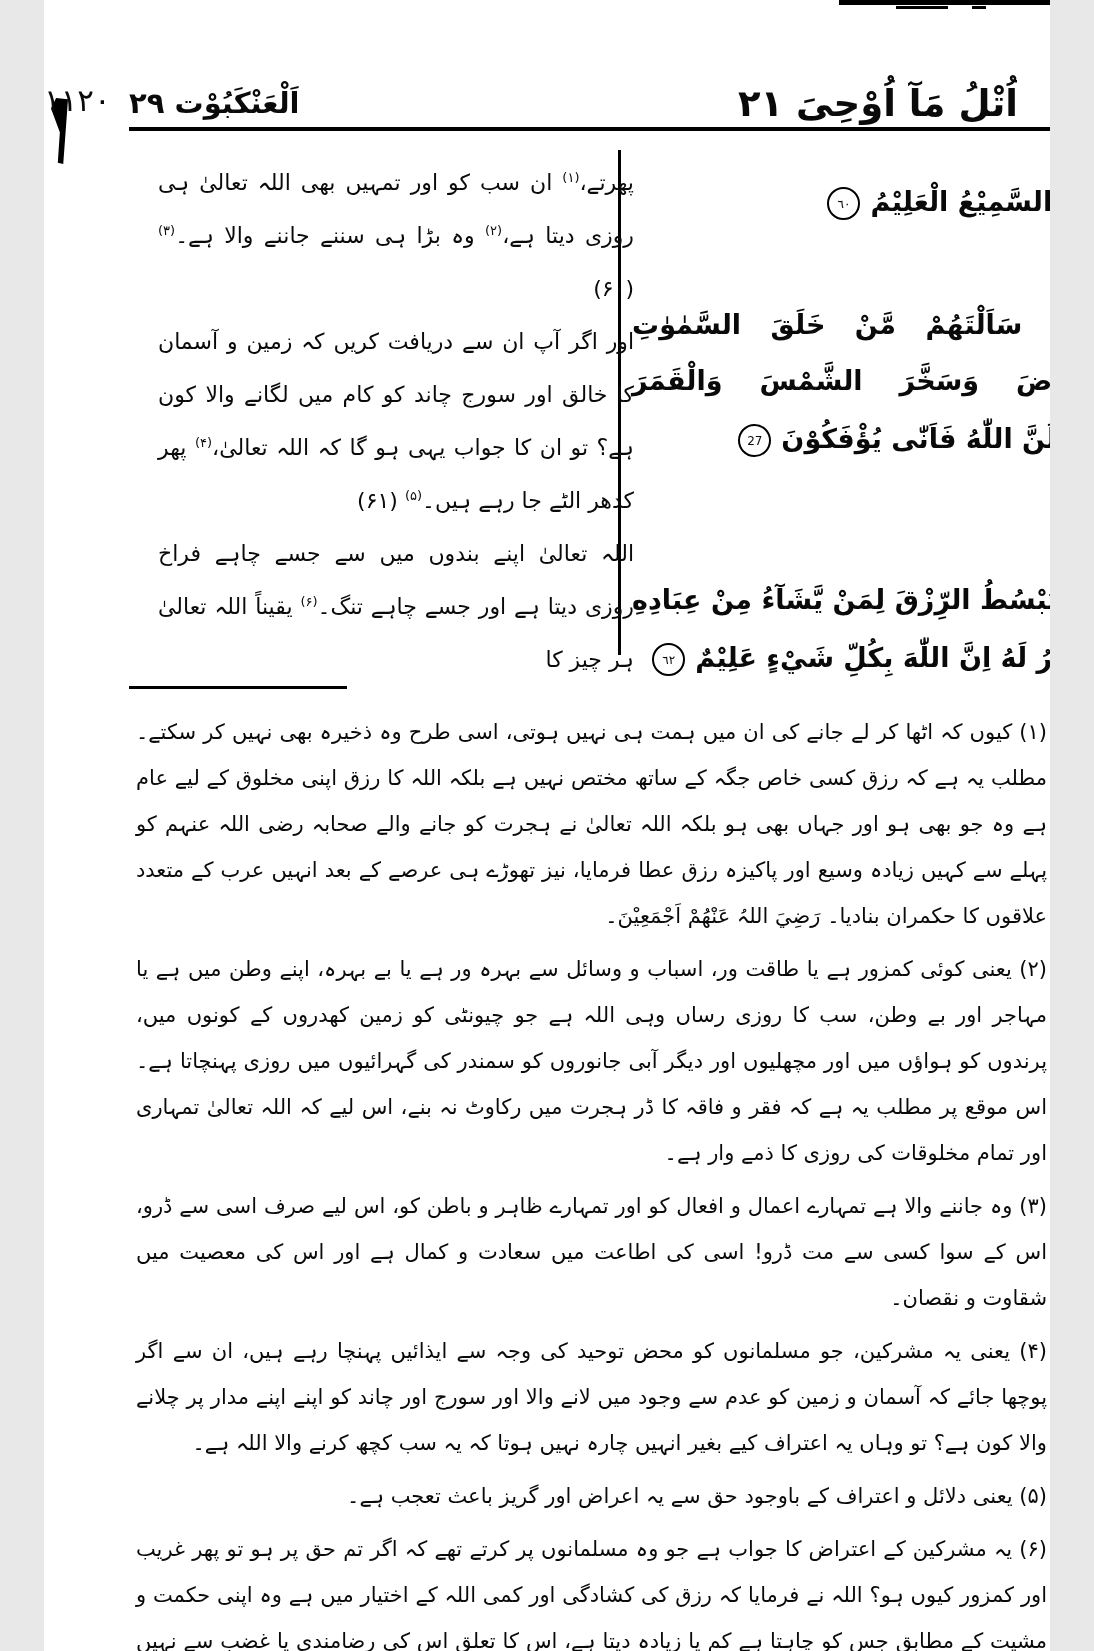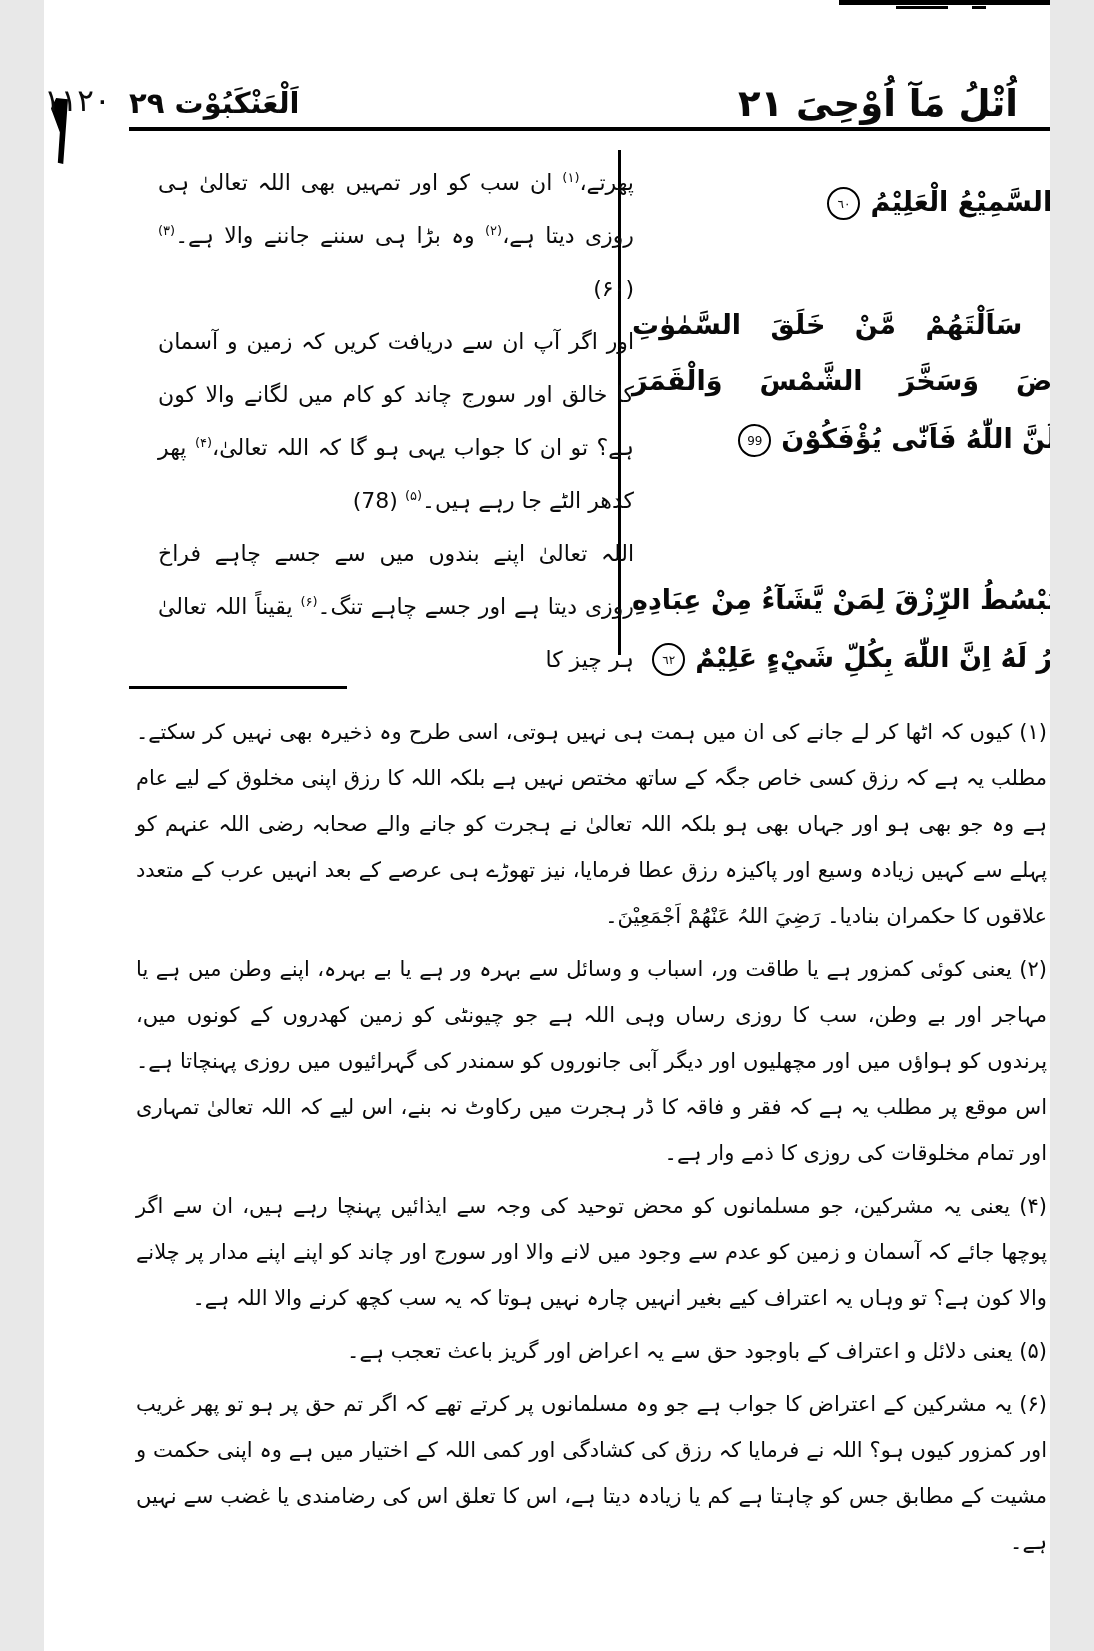--- a/index.html
+++ b/index.html
@@ -69,32 +69,33 @@
   <div class="artifact-top-dash2"></div>
   <div class="artifact-left"></div>
 
   <div class="h-left">اَلْعَنْکَبُوْت ۲۹</div>
   <div class="h-center">۱۱۲۰</div>
   <div class="h-right">اُتْلُ مَآ اُوْحِیَ ۲۱</div>
   <div class="header-rule"></div>
 
   <section class="quran-col" id="quran-col">
       <p class="verse v0"><span>وَهُوَ السَّمِيْعُ الْعَلِيْمُ</span><span class="ayah-num">٦٠</span></p>
-      <p class="verse v1"><span>وَلَئِنْ سَاَلْتَهُمْ مَّنْ خَلَقَ السَّمٰوٰتِ وَالْاَرْضَ وَسَخَّرَ الشَّمْسَ وَالْقَمَرَ لَيَقُوْلُنَّ اللّٰهُ فَاَنّٰى يُؤْفَكُوْنَ</span><span class="ayah-num">99</span></p>
+      <p class="verse v1"><span>وَلَئِنْ سَاَلْتَهُمْ مَّنْ خَلَقَ السَّمٰوٰتِ وَالْاَرْضَ وَسَخَّرَ الشَّمْسَ وَالْقَمَرَ لَيَقُوْلُنَّ اللّٰهُ فَاَنّٰى يُؤْفَكُوْنَ</span><span class="ayah-num">27</span></p>
       <p class="verse v2"><span>اَللّٰهُ يَبْسُطُ الرِّزْقَ لِمَنْ يَّشَآءُ مِنْ عِبَادِهِ وَيَقْدِرُ لَهُ اِنَّ اللّٰهَ بِكُلِّ شَيْءٍ عَلِيْمٌ</span><span class="ayah-num">٦٢</span></p>
     </section>
   <div class="col-divider"></div>
   <section class="translation-col" id="trans-col">
       <p><span>پھرتے،</span><sup class="fn-marker">(۱)</sup><span> ان سب کو اور تمہیں بھی اللہ تعالیٰ ہی روزی دیتا ہے،</span><sup class="fn-marker">(۲)</sup><span> وہ بڑا ہی سننے جاننے والا ہے۔</span><sup class="fn-marker">(۳)</sup><span> (۶۰)</span></p>
-      <p><span>اور اگر آپ ان سے دریافت کریں کہ زمین و آسمان کا خالق اور سورج چاند کو کام میں لگانے والا کون ہے؟ تو ان کا جواب یہی ہو گا کہ اللہ تعالیٰ،</span><sup class="fn-marker">(۴)</sup><span> پھر کدھر الٹے جا رہے ہیں۔</span><sup class="fn-marker">(۵)</sup><span> (78)</span></p>
+      <p><span>اور اگر آپ ان سے دریافت کریں کہ زمین و آسمان کا خالق اور سورج چاند کو کام میں لگانے والا کون ہے؟ تو ان کا جواب یہی ہو گا کہ اللہ تعالیٰ،</span><sup class="fn-marker">(۴)</sup><span> پھر کدھر الٹے جا رہے ہیں۔</span><sup class="fn-marker">(۵)</sup><span> (۶۱)</span></p>
       <p><span>اللہ تعالیٰ اپنے بندوں میں سے جسے چاہے فراخ روزی دیتا ہے اور جسے چاہے تنگ۔</span><sup class="fn-marker">(۶)</sup><span> یقیناً اللہ تعالیٰ ہر چیز کا</span></p>
     </section>
 
   <div class="footnote-rule"></div>
   <section class="footnotes" id="footnotes">
       <p>(۱) کیوں کہ اٹھا کر لے جانے کی ان میں ہمت ہی نہیں ہوتی، اسی طرح وہ ذخیرہ بھی نہیں کر سکتے۔ مطلب یہ ہے کہ رزق کسی خاص جگہ کے ساتھ مختص نہیں ہے بلکہ اللہ کا رزق اپنی مخلوق کے لیے عام ہے وہ جو بھی ہو اور جہاں بھی ہو بلکہ اللہ تعالیٰ نے ہجرت کو جانے والے صحابہ رضی اللہ عنہم کو پہلے سے کہیں زیادہ وسیع اور پاکیزہ رزق عطا فرمایا، نیز تھوڑے ہی عرصے کے بعد انہیں عرب کے متعدد علاقوں کا حکمران بنادیا۔ رَضِيَ اللہُ عَنْهُمْ اَجْمَعِيْنَ۔</p>
       <p>(۲) یعنی کوئی کمزور ہے یا طاقت ور، اسباب و وسائل سے بہرہ ور ہے یا بے بہرہ، اپنے وطن میں ہے یا مہاجر اور بے وطن، سب کا روزی رساں وہی اللہ ہے جو چیونٹی کو زمین کھدروں کے کونوں میں، پرندوں کو ہواؤں میں اور مچھلیوں اور دیگر آبی جانوروں کو سمندر کی گہرائیوں میں روزی پہنچاتا ہے۔ اس موقع پر مطلب یہ ہے کہ فقر و فاقہ کا ڈر ہجرت میں رکاوٹ نہ بنے، اس لیے کہ اللہ تعالیٰ تمہاری اور تمام مخلوقات کی روزی کا ذمے وار ہے۔</p>
+      <p>(۳) وہ جاننے والا ہے تمہارے اعمال و افعال کو اور تمہارے ظاہر و باطن کو، اس لیے صرف اسی سے ڈرو، اس کے سوا کسی سے مت ڈرو! اسی کی اطاعت میں سعادت و کمال ہے اور اس کی معصیت میں شقاوت و نقصان۔</p>
       <p>(۴) یعنی یہ مشرکین، جو مسلمانوں کو محض توحید کی وجہ سے ایذائیں پہنچا رہے ہیں، ان سے اگر پوچھا جائے کہ آسمان و زمین کو عدم سے وجود میں لانے والا اور سورج اور چاند کو اپنے اپنے مدار پر چلانے والا کون ہے؟ تو وہاں یہ اعتراف کیے بغیر انہیں چارہ نہیں ہوتا کہ یہ سب کچھ کرنے والا اللہ ہے۔</p>
       <p>(۵) یعنی دلائل و اعتراف کے باوجود حق سے یہ اعراض اور گریز باعث تعجب ہے۔</p>
       <p>(۶) یہ مشرکین کے اعتراض کا جواب ہے جو وہ مسلمانوں پر کرتے تھے کہ اگر تم حق پر ہو تو پھر غریب اور کمزور کیوں ہو؟ اللہ نے فرمایا کہ رزق کی کشادگی اور کمی اللہ کے اختیار میں ہے وہ اپنی حکمت و مشیت کے مطابق جس کو چاہتا ہے کم یا زیادہ دیتا ہے، اس کا تعلق اس کی رضامندی یا غضب سے نہیں ہے۔</p>
     </section>
 
 </div>
 
 </body></html>

